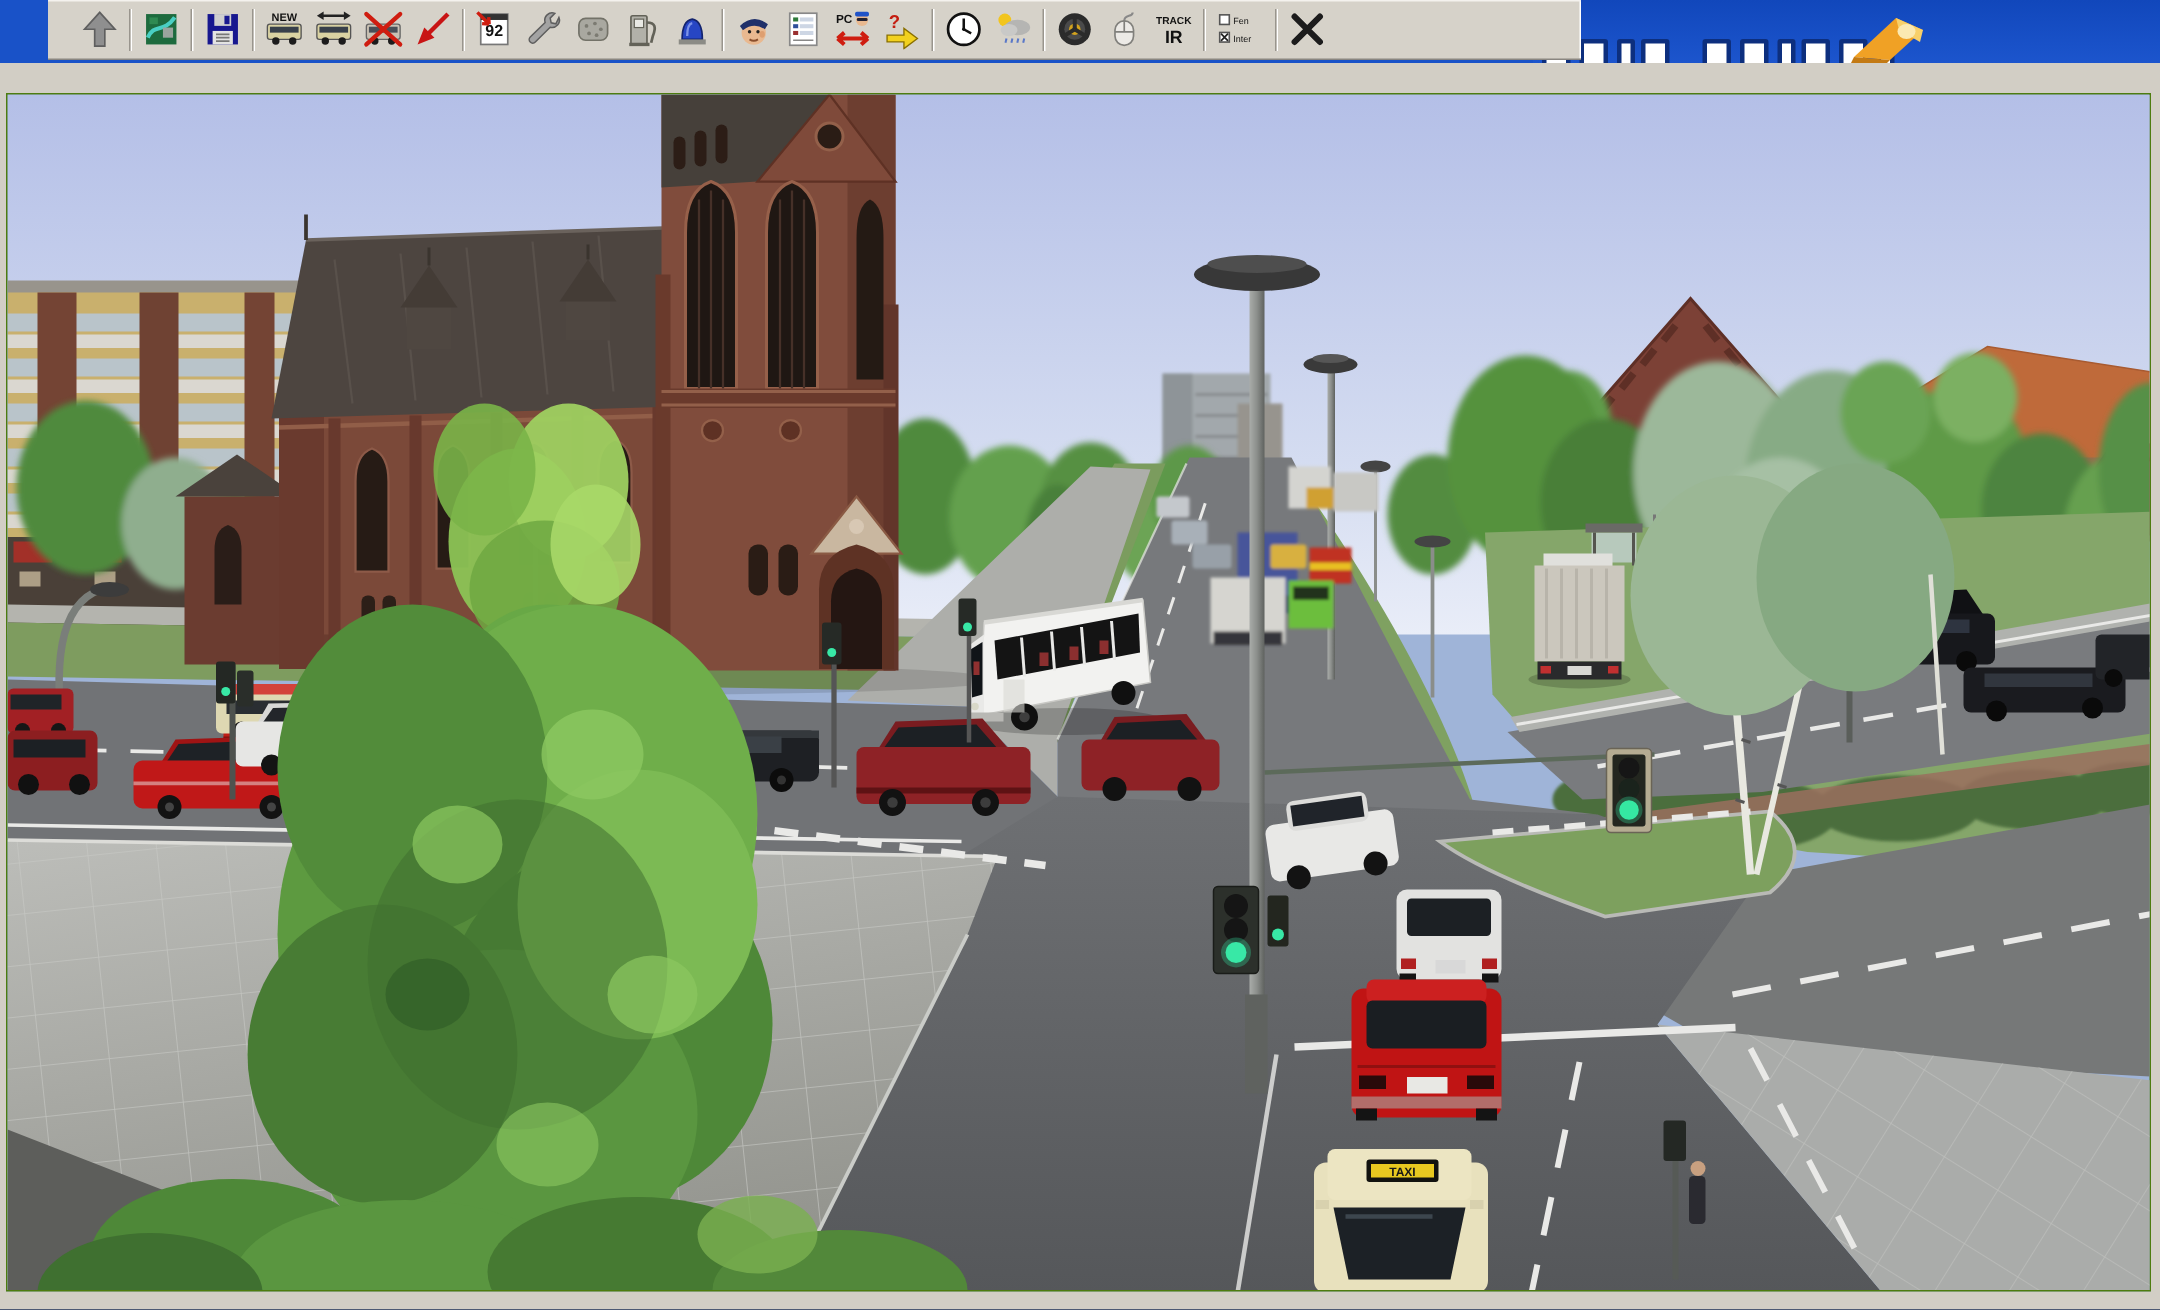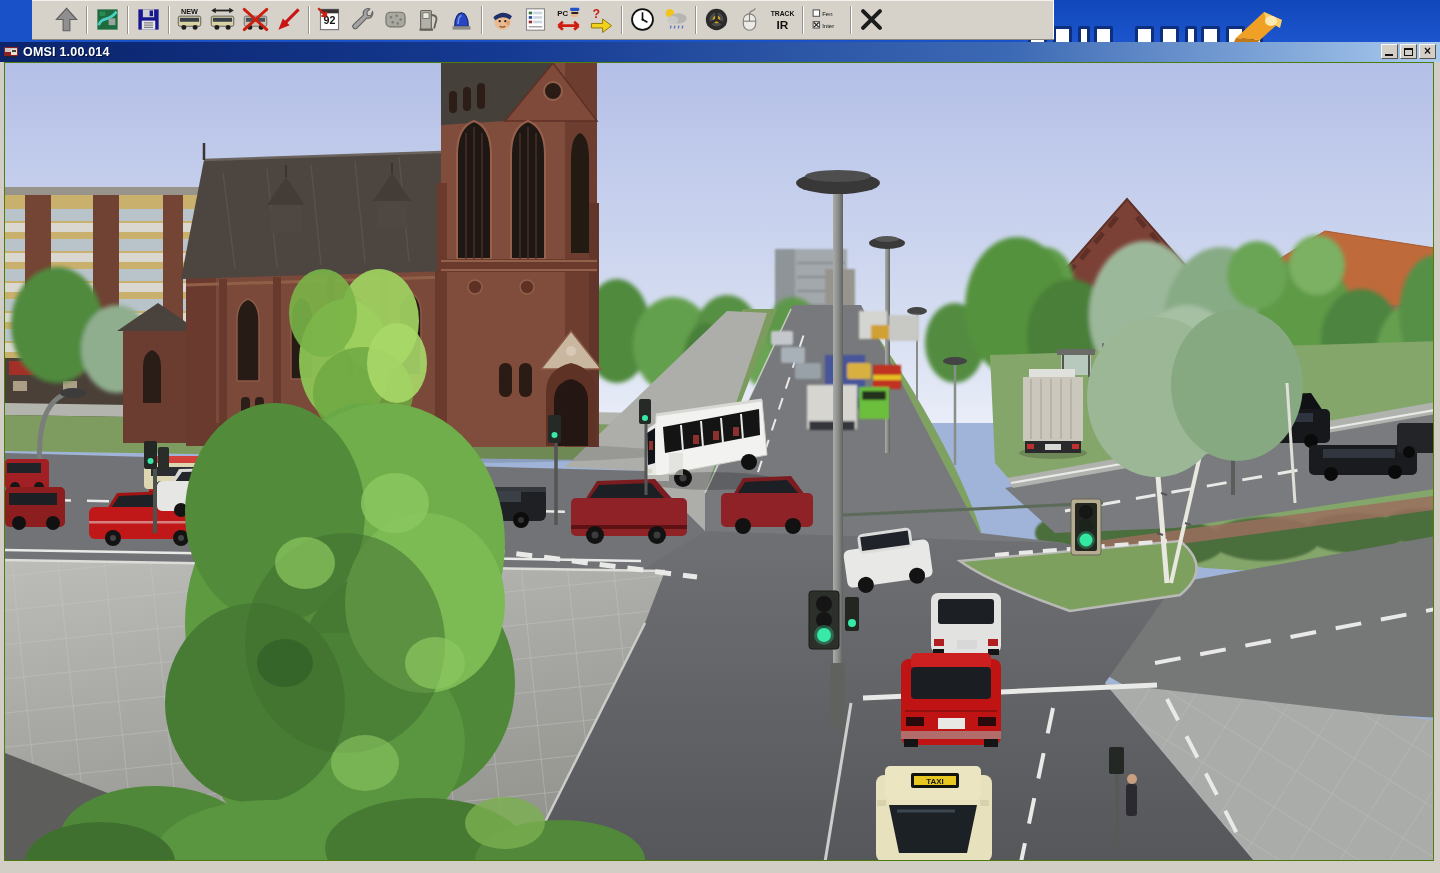--- a/index.html
+++ b/index.html
@@ -257,42 +257,20 @@
     </button>
     <div class="sep"></div>
     <button class="tb">
       <svg viewBox="0 0 24 24">
           <path d="M4.5 4.5 L19.5 19.5 M19.5 4.5 L4.5 19.5" stroke="#1c1c1c" stroke-width="3.6" stroke-linecap="round"></path>
         </svg>
     </button>
   </div>
 
   <div id="omsi">
-    <div id="titlebar">
-      <svg id="title-icon" viewBox="0 0 16 14">
-          <rect x="1" y="2" width="14" height="9" fill="#8c2020"></rect>
-          <rect x="2" y="3" width="12" height="4" fill="#c8c8c8"></rect>
-          <rect x="3" y="11" width="3" height="2" fill="#222"></rect>
-          <rect x="10" y="11" width="3" height="2" fill="#222"></rect>
-          <rect x="8" y="4" width="6" height="6" fill="#e8e0d0"></rect>
-          <rect x="9" y="5" width="4" height="2" fill="#444"></rect>
-        </svg>
-      <span id="title-text">OMSI 1.00.014</span>
-      <span id="win-controls">
-        <button class="winbtn">
-            <span class="min-glyph"></span>
-          </button>
-        <button class="winbtn">
-            <span class="max-glyph"></span>
-          </button>
-        <button class="winbtn">
-            <span class="close-glyph">×</span>
-          </button>
-      </span>
-    </div>
 
     <div id="viewport">
       <svg viewBox="0 0 1430 799" preserveAspectRatio="none">
         <defs>
           <linearGradient id="sky" x1="0" y1="0" x2="0" y2="1">
             <stop offset="0" stop-color="#b4bfe7"></stop>
               <stop offset=".7" stop-color="#d5ddf1"></stop>
               <stop offset="1" stop-color="#e9edf8"></stop>
           </linearGradient>
           <linearGradient id="gRoadV" x1="0" y1="0" x2="0" y2="1">

